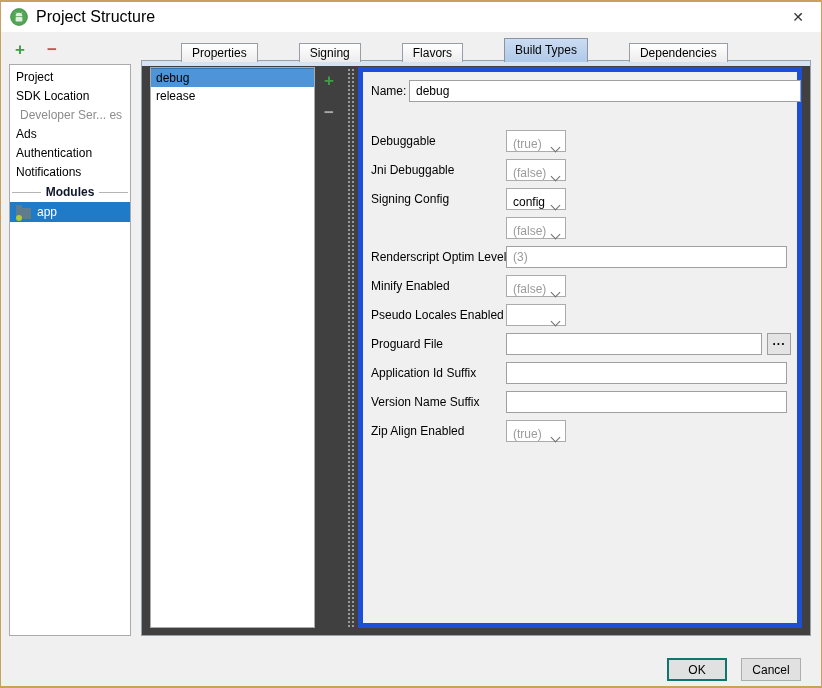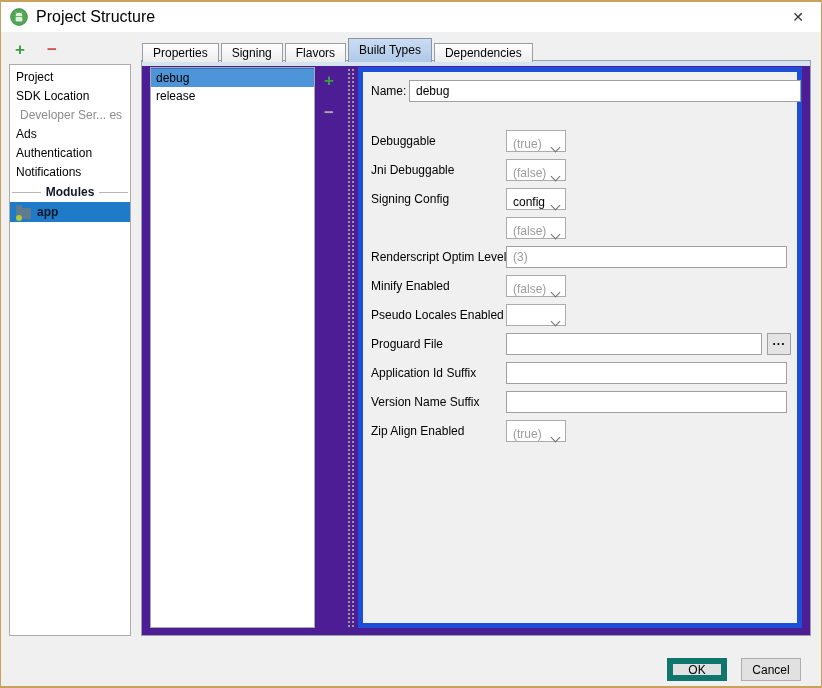--- a/index.html
+++ b/index.html
@@ -20,30 +20,30 @@
   .tb-plus{color:#3E9E44;}
   .tb-minus{color:#C75450;}
   .tb-minus-gray{color:#A8A8A8;}
   
   .sidebar{position:absolute;left:8px;top:62px;width:122px;height:572px;background:#FFF;border:1px solid #ABABAB;box-sizing:border-box;padding-top:3px;overflow:hidden;}
   .sb-item{height:19px;line-height:19px;padding-left:6px;white-space:nowrap;}
   .sb-muted{color:#8C8C8C;padding-left:10px;}
   .sb-sep{height:18px;display:flex;align-items:center;color:#0f172a;font-weight:700;margin:1px 2px;}
   .sb-sep .line{flex:1;height:1px;background:#B5B5B5;}
   .sb-sep .sb-sep-label{padding:0 5px;}
-  .sb-selected{height:20px;line-height:20px;background:#1F7AC8;color:#0f172a;display:flex;align-items:center;padding-left:4px;font-weight:bold;}
+  .sb-selected{height:20px;line-height:20px;background:#1F7AC8;color:#ffffff;display:flex;align-items:center;padding-left:4px;}
   .mod-icon{position:relative;width:15px;height:11px;background:#5F7C8F;border-radius:1px;margin:2px 6px 0 2px;flex:0 0 auto;}
   .mod-icon::before{content:"";position:absolute;top:-3px;left:0;width:6px;height:3px;background:#5F7C8F;border-radius:1px 1px 0 0;}
   .mod-icon::after{content:"";position:absolute;left:0px;bottom:-2px;width:6px;height:6px;border-radius:50%;background:#AFC93C;}
   
   .tabbar{position:absolute;left:141px;top:37px;height:23px;display:flex;align-items:flex-end;z-index:3;}
-  .tab{height:19px;line-height:19px;padding:0 10px;background:linear-gradient(#FFFFFF,#ECECEC);border:1px solid #979EA6;border-bottom:none;margin-right:2px;box-sizing:border-box;}
+  .tab{height:19px;line-height:19px;padding:0 10px;background:linear-gradient(#FFFFFF,#ECECEC);border:1px solid #979EA6;border-bottom:none;margin-right:2px;box-sizing:border-box;margin-left:39px;}
   .tab.selected{height:24px;line-height:23px;background:linear-gradient(#CBDCF2,#AFC9E8);border-color:#8A94A3;position:relative;z-index:4;}
   
-  .tabpane{position:absolute;left:140px;top:58px;width:670px;height:576px;box-sizing:border-box;border:1px solid #98A0AA;background:#4c1d95;}
+  .tabpane{position:absolute;left:140px;top:58px;width:670px;height:576px;box-sizing:border-box;border:1px solid #98A0AA;background:#404040;}
   .pane-strip{position:absolute;left:0;top:0;right:0;height:5px;background:#D6E3F3;}
   .bt-list{position:absolute;left:8px;top:6px;width:165px;height:561px;background:#FFF;border:1px solid #ABABAB;box-sizing:border-box;overflow:hidden;}
   .bt-row{height:19px;line-height:19px;padding-left:5px;}
   .bt-row.selected{background:#4E94D8;border-top:1px solid #2E75B6;box-sizing:border-box;color:#000;}
   .v-toolbar{position:absolute;left:178px;top:10px;display:flex;flex-direction:column;gap:14px;align-items:center;}
   .splitter{position:absolute;left:204px;top:6px;width:9px;height:561px;
     background-image:radial-gradient(#9A9A9A 0.8px,transparent 1.1px);background-size:4px 4px;background-position:1px 1px;}
   
   .form-box{position:absolute;left:216px;top:6px;width:444px;height:561px;background:#F0F0F0;border:5px solid #1d4ed8;box-sizing:border-box;}
   .name-row{position:absolute;left:0;top:8px;right:0;height:22px;}
@@ -56,21 +56,21 @@
   .dd .dd-value{flex:1;white-space:nowrap;overflow:hidden;}
   .dd.muted .dd-value{color:#9B9B9B;}
   .chev{width:6px;height:6px;border-right:1px solid #6F6F6F;border-bottom:1px solid #6F6F6F;transform:rotate(45deg);margin-top:-3px;flex:0 0 auto;}
   .f-input{position:absolute;left:143px;top:0;height:22px;box-sizing:border-box;background:#FFF;border:1px solid #A0A0A0;padding:0 6px;font:12px "Liberation Sans",sans-serif;color:#000;}
   .f-input.full{width:281px;}
   .f-input.short{width:256px;}
   .f-input::placeholder{color:#9B9B9B;opacity:1;}
   .browse-btn{position:absolute;left:404px;top:0;width:24px;height:22px;box-sizing:border-box;background:#E4E4E4;border:1px solid #9E9E9E;display:flex;align-items:center;justify-content:center;font-weight:700;letter-spacing:1px;line-height:10px;padding-bottom:6px;}
   
   .footer-btn{position:absolute;top:656px;width:60px;height:23px;box-sizing:border-box;background:#E1E1E1;display:flex;align-items:center;justify-content:center;font-size:12px;}
-  .ok{left:666px;border:6px solid #0f766e;}
+  .ok{left:666px;border:2px solid #0f766e;}
   .cancel{left:740px;border:1px solid #ADADAD;}
 </style>
 </head>
 <body>
 
 <div class="window">
 
   <div class="titlebar">
     <svg class="app-icon" viewBox="0 0 18 18">
       <circle cx="9" cy="9" r="8.4" fill="#53A556"></circle>

